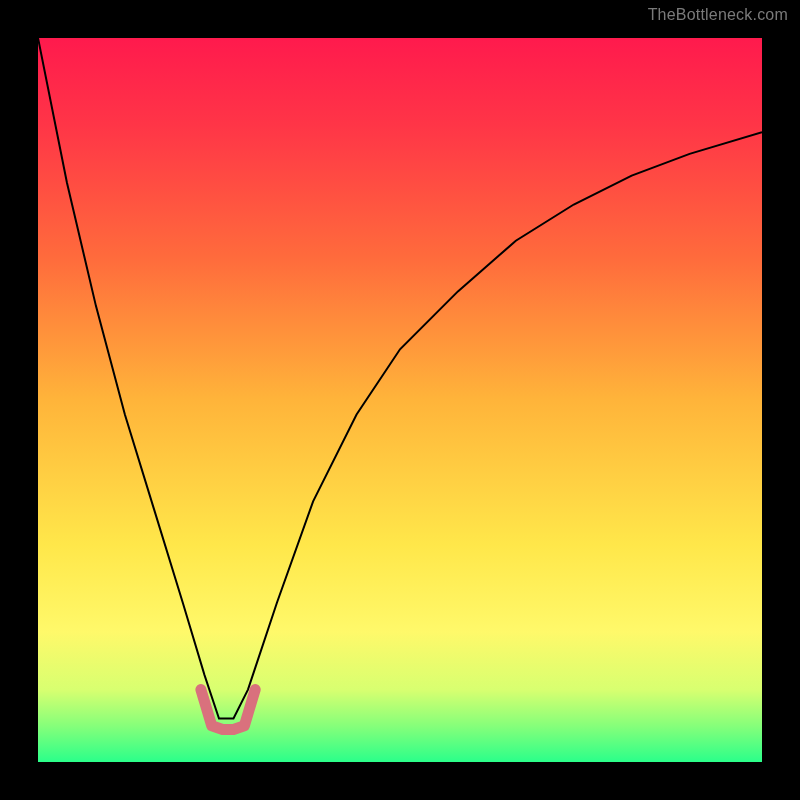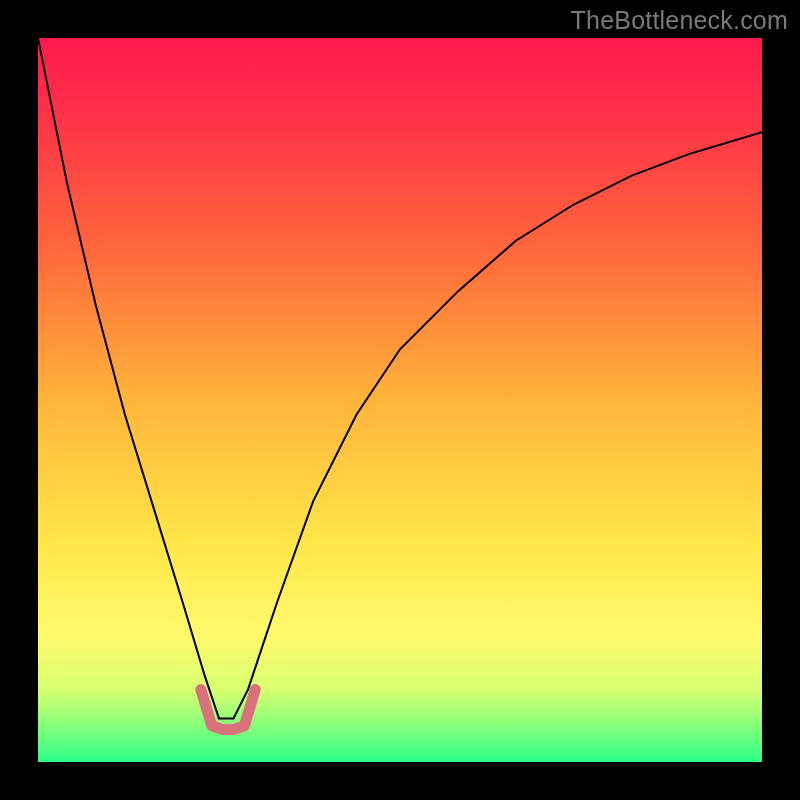--- a/index.html
+++ b/index.html
@@ -28,21 +28,21 @@
     overflow: hidden;
   }
   .plot svg {
     display: block;
   }
   .watermark {
     position: absolute;
     top: 6px;
     right: 12px;
     color: #7a7a7a;
-    font-size: 25px;
+    font-size: 16px;
     letter-spacing: 0.2px;
     font-weight: 500;
   }
 </style>
 </head>
 <body>
 
 <div class="frame">
 
   <div class="watermark">TheBottleneck.com</div>

